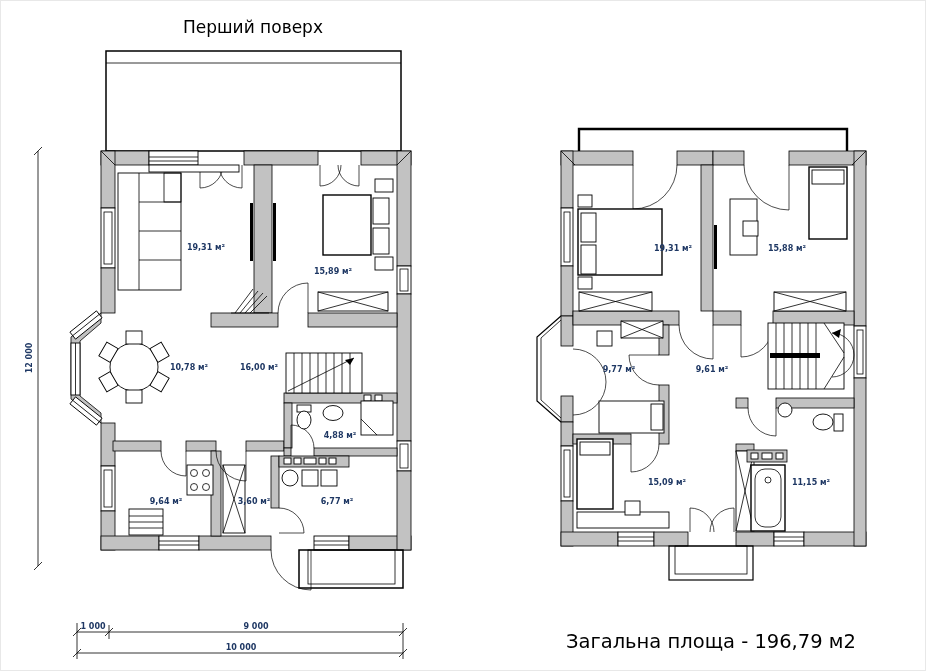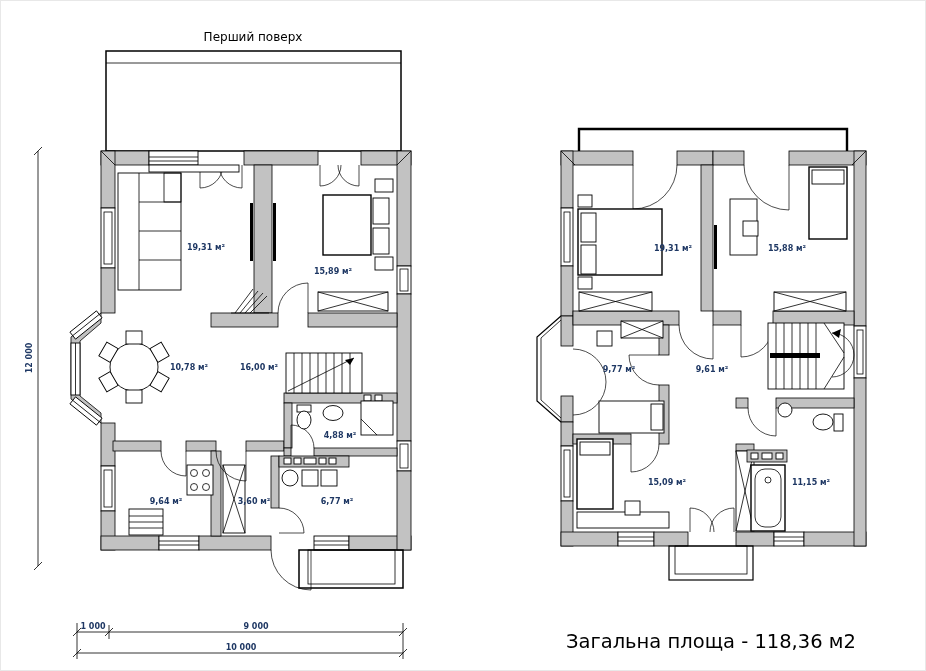--- a/index.html
+++ b/index.html
@@ -1,18 +1,18 @@
 <!DOCTYPE html>
 <html><head>
 <meta charset="utf-8">
 <style>
   html,body{margin:0;padding:0;background:#fff;}
   .canvas{position:relative;width:926px;height:671px;background:#ffffff;overflow:hidden;
           font-family:"DejaVu Sans",sans-serif;border:1px solid #e8e8e8;box-sizing:border-box;}
-  .plan-title{position:absolute;top:16px;width:240px;text-align:center;font-size:12px;color:#000;margin-top:13px;}
+  .plan-title{position:absolute;top:16px;width:240px;text-align:center;font-size:17px;color:#000;}
   .t1{left:132px;}
   .t2{left:592px;}
   .total-area{position:absolute;left:565px;top:629px;font-size:19.5px;color:#000;}
   svg{position:absolute;left:0;top:0;}
   .w{fill:#c2c2c2;stroke:#000;stroke-width:.8;}
   .o{fill:#fff;stroke:#000;stroke-width:.9;}
   .o14{fill:#fff;stroke:#000;stroke-width:1.4;}
   .n{fill:none;stroke:#000;stroke-width:.8;}
   .n12{fill:none;stroke:#000;stroke-width:1.2;}
   .n15{fill:none;stroke:#000;stroke-width:1.5;}
@@ -459,14 +459,14 @@
         <text class="lbl" x="672" y="250">19,31 м²</text>
         <text class="lbl" x="786" y="250">15,88 м²</text>
         <text class="lbl" x="618" y="371">9,77 м²</text>
         <text class="lbl" x="711" y="371">9,61 м²</text>
         <text class="lbl" x="666" y="484">15,09 м²</text>
         <text class="lbl" x="810" y="484">11,15 м²</text>
       </g>
     </g>
   </svg>
 
-  <div class="total-area">Загальна площа - 118,36 м2</div>
+  <div class="total-area">Загальна площа - 196,79 м2</div>
 </div>
 
 </body></html>

